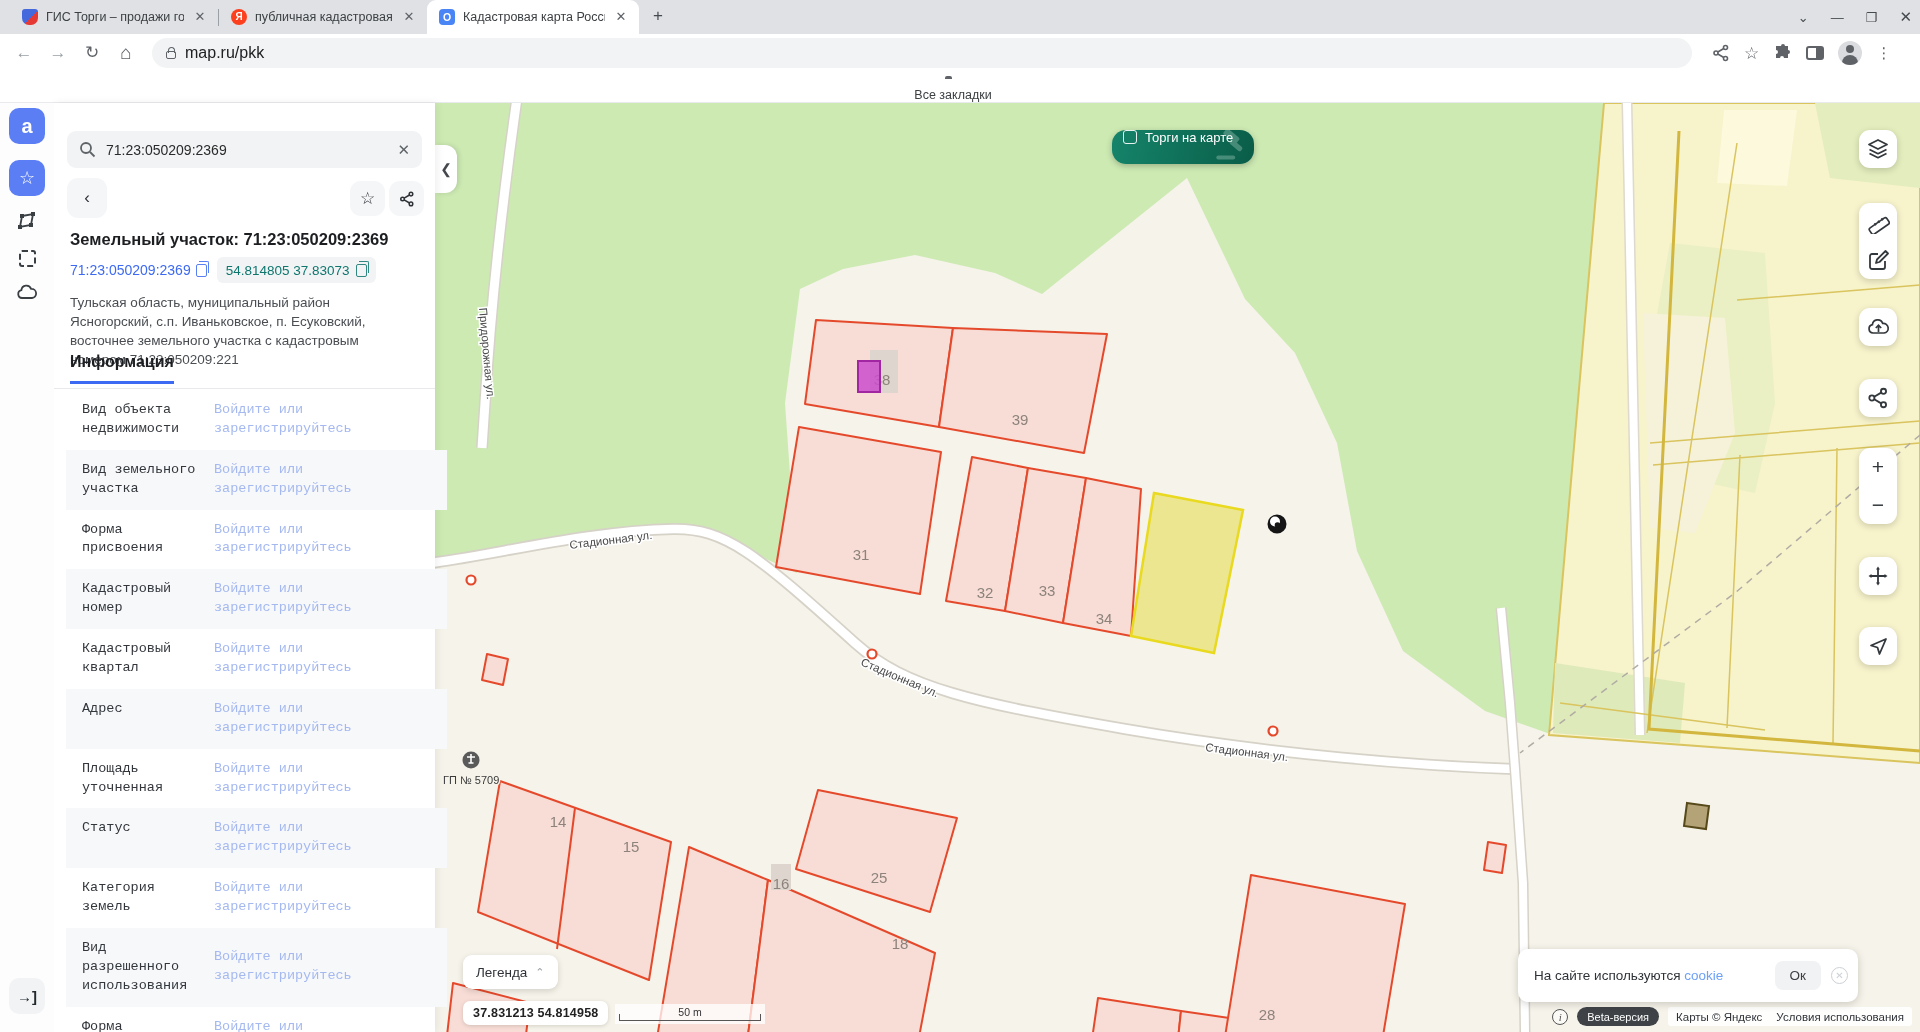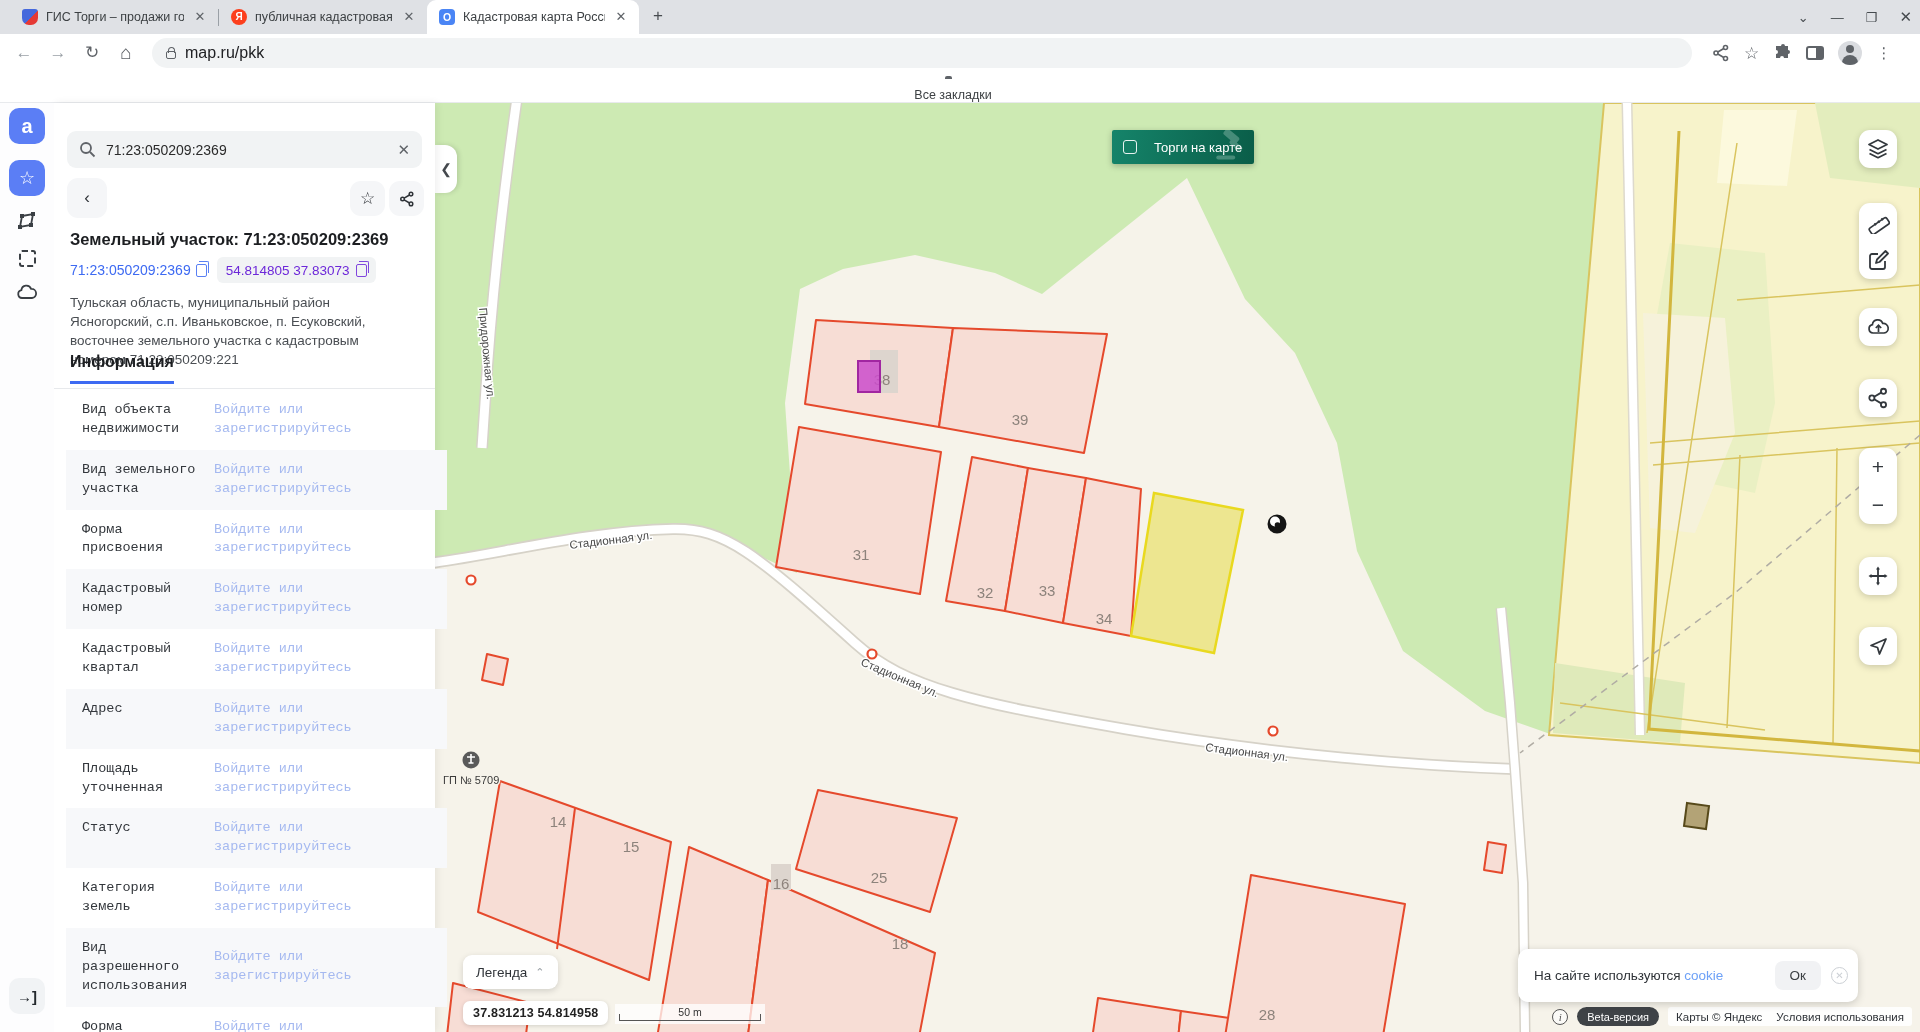--- a/index.html
+++ b/index.html
@@ -55,37 +55,37 @@
   .sidebar { position:absolute; left:54px; top:0; width:381px; height:929px; background:#fff; z-index:20; box-shadow:2px 0 8px rgba(0,0,0,.07); }
   .searchbox { position:absolute; left:13px; top:28px; width:355px; height:37px; background:#f1f3f4; border-radius:9px; display:flex; align-items:center; padding:0 12px; gap:10px; }
   .searchbox input { border:none; outline:none; background:transparent; font-size:14px; color:#2b2b2b; flex:1; font-family:inherit; }
   .search-clear { color:#5f6368; font-size:15px; }
   .btnrow { position:absolute; left:13px; top:75px; width:355px; height:40px; }
   .sq-btn { position:absolute; width:40px; height:40px; background:#f5f6f8; border-radius:11px; display:flex; align-items:center; justify-content:center; color:#2f3338; font-size:17px; }
   .sq-btn.small { width:35px; height:35px; top:3px; }
   .obj-title { position:absolute; left:16px; top:127px; width:350px; font-size:16.5px; font-weight:bold; color:#1c1e21; }
   .idrow { position:absolute; left:16px; top:153px; width:352px; height:28px; display:flex; align-items:center; gap:10px; }
   .cad-link { color:#3d6af2; font-size:14px; display:flex; align-items:center; gap:5px; }
-  .coord-chip { background:#f1f3f4; border-radius:6px; height:26px; display:flex; align-items:center; padding:0 9px; gap:6px; font-size:13.5px; color:#6d28d9; }
+  .coord-chip { background:#f1f3f4; border-radius:6px; height:26px; display:flex; align-items:center; padding:0 9px; gap:6px; font-size:13.5px; color:#0f766e; }
   .copy-ico { width:11px; height:13px; border:1.4px solid currentColor; border-radius:2px; position:relative; opacity:.85; }
   .copy-ico:before { content:""; position:absolute; left:2px; top:-4px; width:9px; height:11px; border:1.4px solid currentColor; border-left:none; border-bottom:none; border-radius:0 2px 0 0; }
   .addr { position:absolute; left:16px; top:190px; width:345px; font-size:13.5px; color:#4a4e53; line-height:1.42; }
   .info-tab-row { position:absolute; left:0; top:250px; width:381px; border-bottom:1px solid #e7e9ec; height:36px; }
   .info-tab { position:absolute; left:16px; top:0; font-size:16px; font-weight:bold; color:#1c1e21; padding-bottom:10px; border-bottom:3px solid #3d6af2; }
   .rows { position:absolute; left:12px; top:287px; width:381px;font-family:Liberation Mono, monospace; }
   .irow { display:flex; padding:11px 16px; gap:14px; }
   .irow.alt { background:#f7f8fa; }
   .irow .ilabel { width:118px; flex:none; font-size:13.5px; color:#33373c; line-height:1.4; }
   .irow .ival { flex:1; font-size:13.5px; color:#a5b9f0; line-height:1.4; align-self:center; }
 
   
   .map { position:absolute; left:435px; top:0; width:1485px; height:929px; background:#f6f3ea; overflow:hidden; }
   .map svg.basemap { position:absolute; left:0; top:0; }
   .collapse-tab { position:absolute; left:0; top:42px; width:22px; height:48px; background:#fff; border-radius:0 12px 12px 0; box-shadow:2px 0 5px rgba(0,0,0,.12); display:flex; align-items:center; justify-content:center; color:#44484d; font-size:14px; z-index:5; }
-  .torgi-btn { position:absolute; left:677px; top:27px; width:142px; height:34px; border-radius:2px; background:linear-gradient(100deg,#15846a,#0a5d48); box-shadow:0 2px 6px rgba(0,0,0,.25); display:flex; align-items:center; padding:0 11px; gap:17px; color:#fff; font-size:13px; z-index:5; overflow:hidden; }
+  .torgi-btn { position:absolute; left:677px; top:27px; width:142px; height:34px; border-radius:14px; background:linear-gradient(100deg,#15846a,#0a5d48); box-shadow:0 2px 6px rgba(0,0,0,.25); display:flex; align-items:flex-start; padding:0 11px; gap:8px; color:#fff; font-size:13px; z-index:5; overflow:hidden; }
   .torgi-check { width:14px; height:14px; border:1.5px solid rgba(255,255,255,.9); border-radius:3px; flex:none; }
   .torgi-gavel { position:absolute; right:2px; top:-4px; width:42px; height:42px; opacity:.28; }
   .mapctl { position:absolute; left:1424px; width:38px; background:#fff; border-radius:11px; box-shadow:0 2px 7px rgba(0,0,0,.18); display:flex; flex-direction:column; align-items:center; z-index:5; }
   .mapctl .cell { width:38px; height:38px; display:flex; align-items:center; justify-content:center; color:#33383d; }
   .zoomtxt { font-size:21px; color:#33383d; }
   .legend-btn { position:absolute; left:28px; top:852px; height:34px; background:#fff; border-radius:9px; box-shadow:0 2px 6px rgba(0,0,0,.15); display:flex; align-items:center; padding:0 13px; gap:8px; font-size:13.5px; color:#2f3338; z-index:5; }
   .legend-chev { color:#9aa0a6; font-size:11px; }
   .coords-pill { position:absolute; left:28px; top:898px; height:24px; background:#fff; border-radius:7px; box-shadow:0 1px 4px rgba(0,0,0,.15); display:flex; align-items:center; padding:0 10px; font-size:12.5px; font-weight:bold; color:#222; z-index:5; letter-spacing:.2px; }
   .scalebar { position:absolute; left:180px; top:901px; width:150px; height:20px; background:rgba(255,255,255,.75); z-index:5; display:flex; align-items:flex-end; justify-content:center; }
   .scale-line { position:absolute; left:4px; right:4px; bottom:3px; height:7px; border:1px solid #555; border-top:none; }

